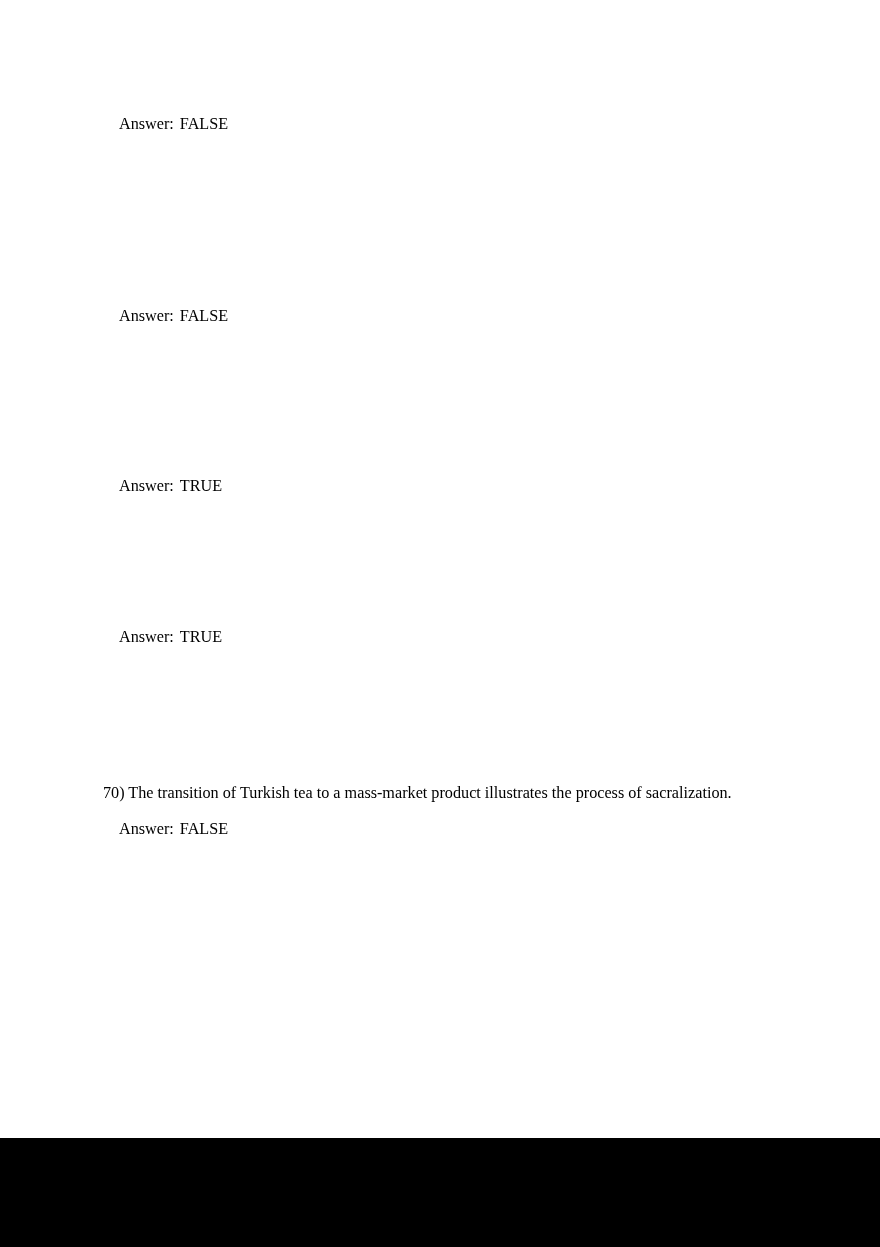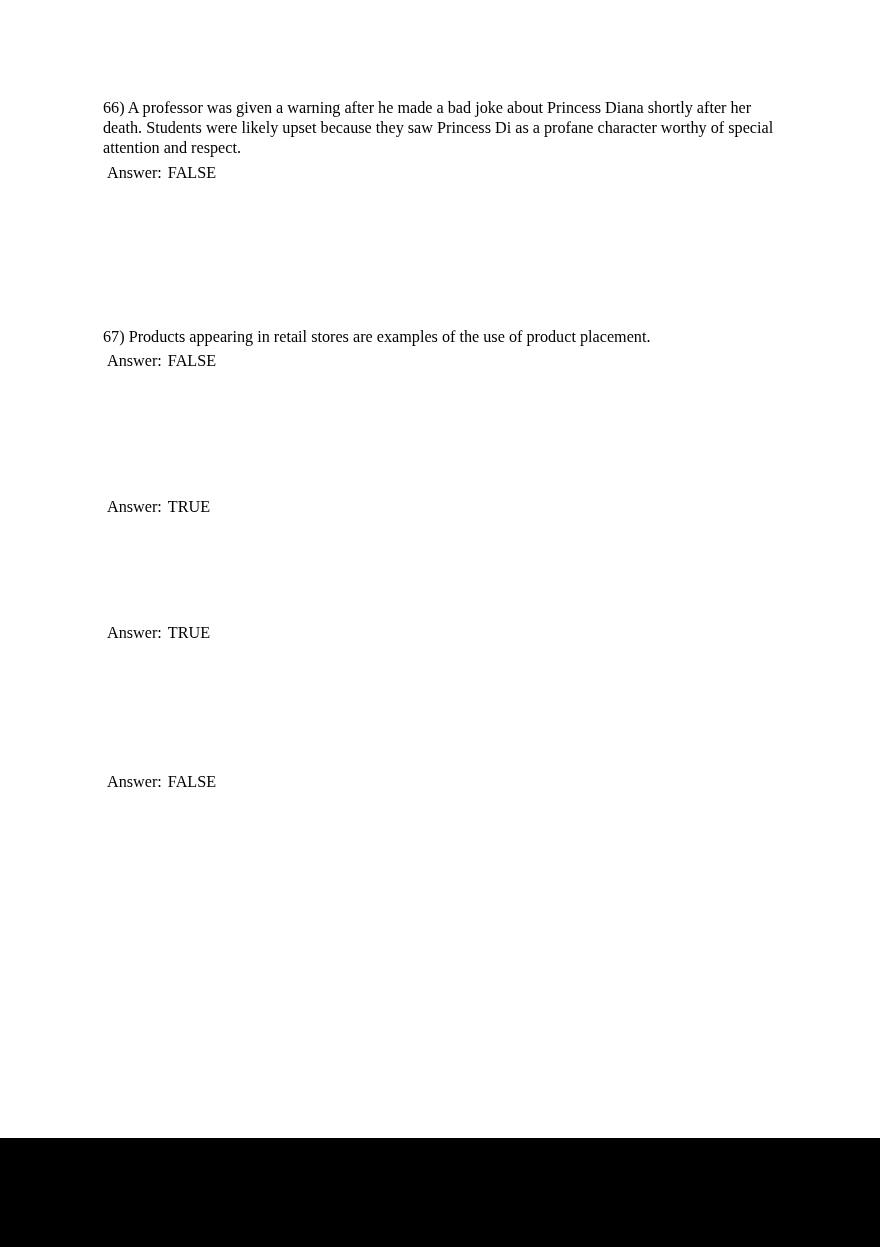--- a/index.html
+++ b/index.html
@@ -35,21 +35,21 @@
   .qtext {
     font-size: 16.2px;
     line-height: 20.2px;
     text-align: left;
     margin: 0;
     white-space: normal;
   }
   .answer {
     font-size: 16.2px;
     line-height: 20.2px;
-    margin: 4px;
+    margin: 16px;
   }
   .answer .lbl {
     margin-right: 6px;
   }
   .spacer-1 { height: 140px; }
   .spacer-2 { height: 118px; }
   .spacer-3 { height: 98px; }
   .spacer-4 { height: 120px; }
   .footer-bar {
     position: absolute;
@@ -60,45 +60,44 @@
     background: #000000;
   }
 </style>
 </head>
 <body>
 
 <div class="page">
   <div class="content">
 
     <div class="qblock">
-      <p class="qtext"><span>66)</span> <span>A professor was given a warning after he made a bad joke about Princess Diana shortly after her death. Students were likely upset because they saw Princess Di as a profane character worthy of special attention and respect.</span></p>
       <p class="answer"><span class="lbl">Answer:</span><span>FALSE</span></p>
     </div>
 
     <div class="spacer-1"></div>
 
     <div class="qblock">
-      <p class="qtext"><span>67)</span> <span>Products appearing in retail stores are examples of the use of product placement.</span></p>
       <p class="answer"><span class="lbl">Answer:</span><span>FALSE</span></p>
     </div>
 
     <div class="spacer-2"></div>
 
     <div class="qblock">
       <p class="answer"><span class="lbl">Answer:</span><span>TRUE</span></p>
     </div>
 
     <div class="spacer-3"></div>
 
     <div class="qblock">
       <p class="answer"><span class="lbl">Answer:</span><span>TRUE</span></p>
     </div>
 
     <div class="spacer-4"></div>
 
     <div class="qblock">
+      <p class="qtext"><span>70)</span> <span>The transition of Turkish tea to a mass-market product illustrates the process of sacralization.</span></p>
       <p class="answer"><span class="lbl">Answer:</span><span>FALSE</span></p>
     </div>
 
   </div>
 </div>
 
 <div class="footer-bar"></div>
 
 </body></html>

